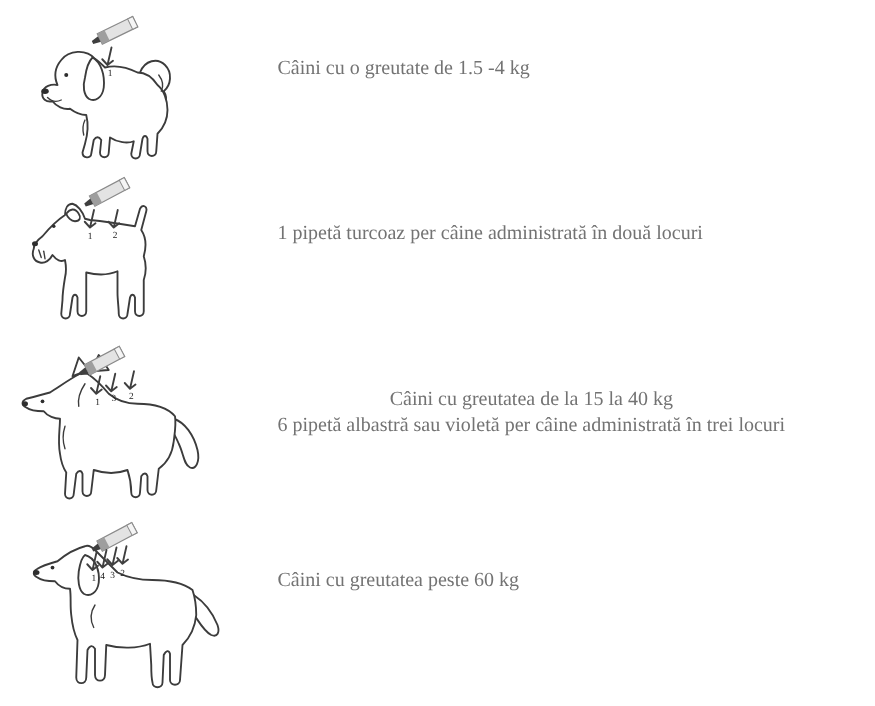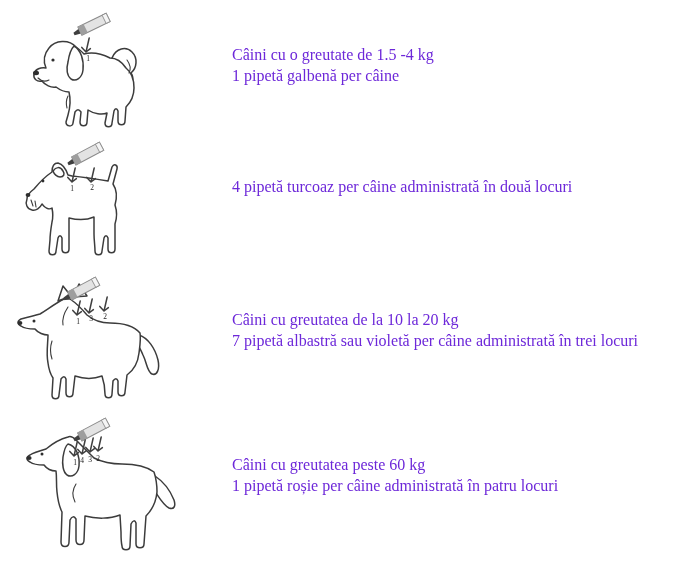--- a/index.html
+++ b/index.html
@@ -18,23 +18,24 @@
   }
   .detail {
     fill: none; stroke: #3c3c3c; stroke-width: 1.1; stroke-linecap: round;
   }
   .filldark { fill: #2e2e2e; stroke: none; }
   .spot-num {
     font-family: "Liberation Serif", serif;
     font-size: 7.5px; fill: #1c1c1c; text-anchor: middle;
   }
   .txt {
-    position: absolute; left: 232px;
-    font-size: 16px; line-height: 21px; color: #6d28d9;
+    position: absolute; left: 222px;
+    font-size: 16px; line-height: 21px; color: #737373;
     white-space: nowrap;
+    text-align: center;
   }
 </style>
 </head>
 <body>
 
 <svg width="0" height="0" style="position:absolute" aria-hidden="true">
   <defs>
     <g id="pipette">
       <path d="M -1.3,0 L 1.3,0 L 2.6,-6.5 L -2.6,-6.5 Z" fill="#3f3f3f"></path>
       <path d="M -4.6,-6.5 L 4.6,-6.5 L 4.6,-38 L -4.6,-38 Z" fill="#e3e3e3" stroke="#8a8a8a" stroke-width="1"></path>
@@ -59,42 +60,41 @@
       <path class="detail" d="M 44,80 C 42,84 42,88 43,92"></path>
       <path class="detail" d="M 103,44 C 106,48 107,53 105,57"></path>
       <use href="#pipette" transform="translate(50,18) rotate(64)"></use>
       <use href="#arrow" transform="translate(62,36)"></use>
       <text class="spot-num" x="64" y="45">1</text>
     </g>
   </svg>
 </div>
 <div class="txt" style="top:44px">
   <div>Câini cu o greutate de 1.5 -4 kg</div>
-  <div>1 pipetă galbenă per câine</div>
 </div>
 
 <div class="illo" style="left:22px; top:150px; width:105px; height:110px">
   <svg width="105" height="110" viewBox="0 0 105 110">
     <g>
       <path class="outline" d="M 30,22 C 24,26 17,33 12,39 C 8,42 5,45 5,49 C 3,54 5,59 10,60 C 14,61 18,58 20,54 C 23,58 27,60 30,58 C 31,63 31,68 30,72 C 29,78 28,84 28,90 L 27,101 C 27,106 34,106 34,101 L 36,88 C 37,85 39,85 40,88 L 40,99 C 40,104 47,104 47,99 L 47,68 C 55,70 65,70 72,67 L 72,84 C 72,90 73,96 73,101 C 73,106 80,106 80,101 L 82,88 C 83,85 85,85 86,88 L 86,99 C 86,104 93,104 93,99 L 93,74 C 95,68 95,61 93,55 C 95,48 95,40 91,34 L 95,19 C 96,15 92,13 90,17 L 86,31 C 74,29 60,27 50,26 L 46,25 C 44,19 40,14 36,13 C 32,13 30,17 30,22 Z"></path>
       <path class="outline" d="M 31,21 C 34,17 38,16 41,21 C 43,24 42,27 38,27 C 35,27 32,24 31,21 Z"></path>
       <circle class="filldark" cx="21" cy="31" r="1.4"></circle>
       <ellipse class="filldark" cx="6" cy="45" rx="2.4" ry="2"></ellipse>
       <path class="detail" d="M 9,50 L 11,56"></path>
       <path class="detail" d="M 13,51 L 14,57"></path>
       <use href="#pipette" transform="translate(46,14) rotate(62)"></use>
       <use href="#arrow" transform="translate(50,32)"></use>
       <use href="#arrow" transform="translate(69,32)"></use>
       <text class="spot-num" x="50" y="41">1</text>
       <text class="spot-num" x="70" y="40">2</text>
     </g>
   </svg>
 </div>
 <div class="txt" style="top:176px">
-  <div>4 pipetă turcoaz per câine administrată în două locuri</div>
+  <div>1 pipetă turcoaz per câine administrată în două locuri</div>
 </div>
 
 <div class="illo" style="left:8px; top:283px; width:160px; height:122px">
   <svg width="160" height="122" viewBox="0 0 160 122">
     <g>
       <path class="outline" d="M 131,52 C 140,55 147,65 150,77 C 152,86 149,93 144,91 C 139,89 139,80 135,72 C 133,67 130,62 128,58 Z"></path>
       <path class="outline" d="M 56,16 C 48,20 40,26 32,31 C 25,33 17,35 13,36 C 9,38 9,41 13,43 C 17,46 23,46 27,46 C 30,50 36,52 40,52 C 40,60 38,70 40,80 C 41,88 43,92 45,95 L 44,112 C 44,117 51,117 51,112 L 53,96 C 55,93 57,93 58,96 L 58,110 C 58,115 65,115 65,110 L 67,93 C 76,96 86,96 94,93 C 96,99 97,105 97,111 C 97,116 104,116 104,111 L 105,98 C 107,95 109,95 110,98 L 110,109 C 110,114 117,114 117,109 L 119,92 C 126,87 130,79 131,70 C 132,62 133,56 132,50 C 126,43 114,40 102,40 C 92,40 85,37 79,32 C 74,26 68,20 62,16 Z"></path>
       <path class="outline" d="M 50,18 L 55,3 L 63,13 Z"></path>
       <path class="outline" d="M 65,14 L 71,1 L 79,13 Z"></path>
       <circle class="filldark" cx="26" cy="38" r="1.5"></circle>
@@ -105,22 +105,22 @@
       <use href="#arrow" transform="translate(69,32)"></use>
       <use href="#arrow" transform="translate(81,30)"></use>
       <use href="#arrow" transform="translate(96,28)"></use>
       <text class="spot-num" x="70" y="41">1</text>
       <text class="spot-num" x="83" y="38">3</text>
       <text class="spot-num" x="97" y="36">2</text>
     </g>
   </svg>
 </div>
 <div class="txt" style="top:309px">
-  <div>Câini cu greutatea de la 10 la 20 kg</div>
-  <div>7 pipetă albastră sau violetă per câine administrată în trei locuri</div>
+  <div>Câini cu greutatea de la 15 la 40 kg</div>
+  <div>6 pipetă albastră sau violetă per câine administrată în trei locuri</div>
 </div>
 
 <div class="illo" style="left:18px; top:420px; width:160px; height:137px">
   <svg width="160" height="137" viewBox="0 0 160 137">
     <g>
       <path class="outline" d="M 137,56 C 146,62 152,70 156,80 C 158,86 156,90 151,88 C 145,85 141,77 136,70 C 134,66 133,62 132,58 Z"></path>
       <path class="outline" d="M 50,17 C 42,19 34,24 28,29 C 21,31 15,33 12,35 C 8,37 8,40 12,42 C 16,45 22,45 26,45 C 29,49 34,51 38,51 C 39,58 38,64 39,72 C 40,82 42,88 44,92 L 43,122 C 43,128 51,128 51,122 L 52,100 C 54,96 56,96 58,99 L 58,120 C 58,126 66,126 66,120 L 67,96 C 78,99 92,99 102,95 L 103,112 C 103,118 103,122 104,126 C 104,131 112,131 112,126 L 113,104 C 115,100 117,100 118,103 L 118,124 C 118,129 126,129 126,124 L 128,96 C 134,90 138,82 139,72 C 139,64 138,58 136,52 C 128,46 116,44 104,44 C 94,44 84,42 76,38 C 70,32 64,26 58,20 C 55,17 52,16 50,17 Z"></path>
       <path class="outline" d="M 50,24 C 58,26 62,36 61,46 C 60,54 54,58 49,55 C 45,52 44,44 45,37 C 46,31 47,26 50,24 Z"></path>
       <circle class="filldark" cx="24" cy="34" r="1.5"></circle>
       <ellipse class="filldark" cx="11" cy="38" rx="2.6" ry="2"></ellipse>
@@ -132,14 +132,13 @@
       <use href="#arrow" transform="translate(80,31)"></use>
       <text class="spot-num" x="57" y="45">1</text>
       <text class="spot-num" x="64" y="43">4</text>
       <text class="spot-num" x="72" y="42">3</text>
       <text class="spot-num" x="80" y="41">2</text>
     </g>
   </svg>
 </div>
 <div class="txt" style="top:454px">
   <div>Câini cu greutatea peste 60 kg</div>
-  <div>1 pipetă roșie per câine administrată în patru locuri</div>
 </div>
 
 </body></html>

